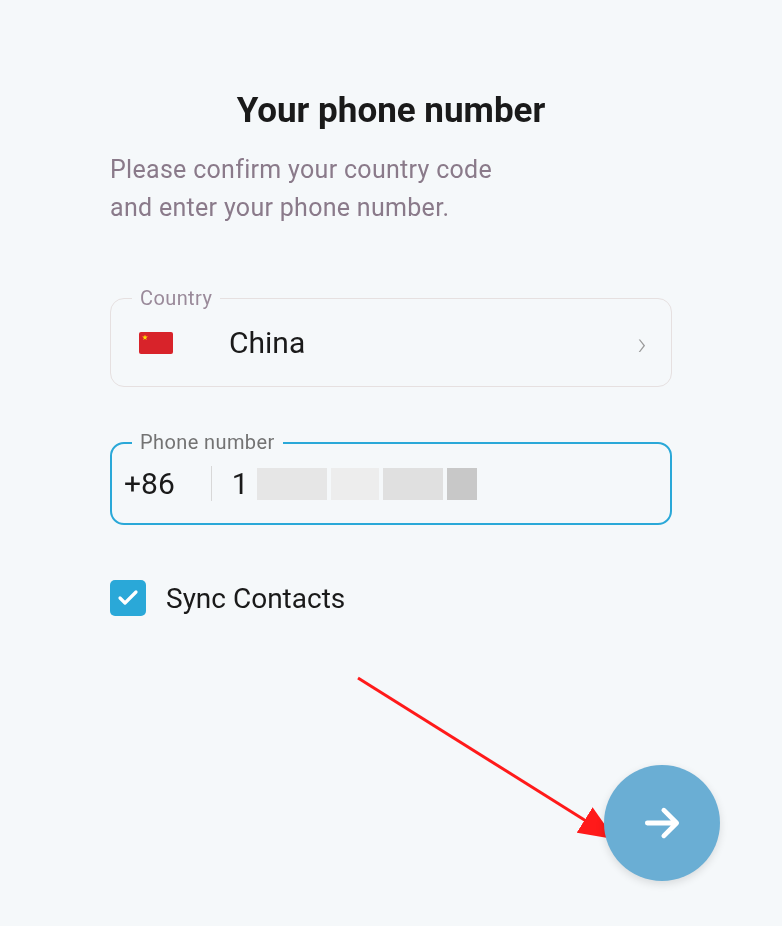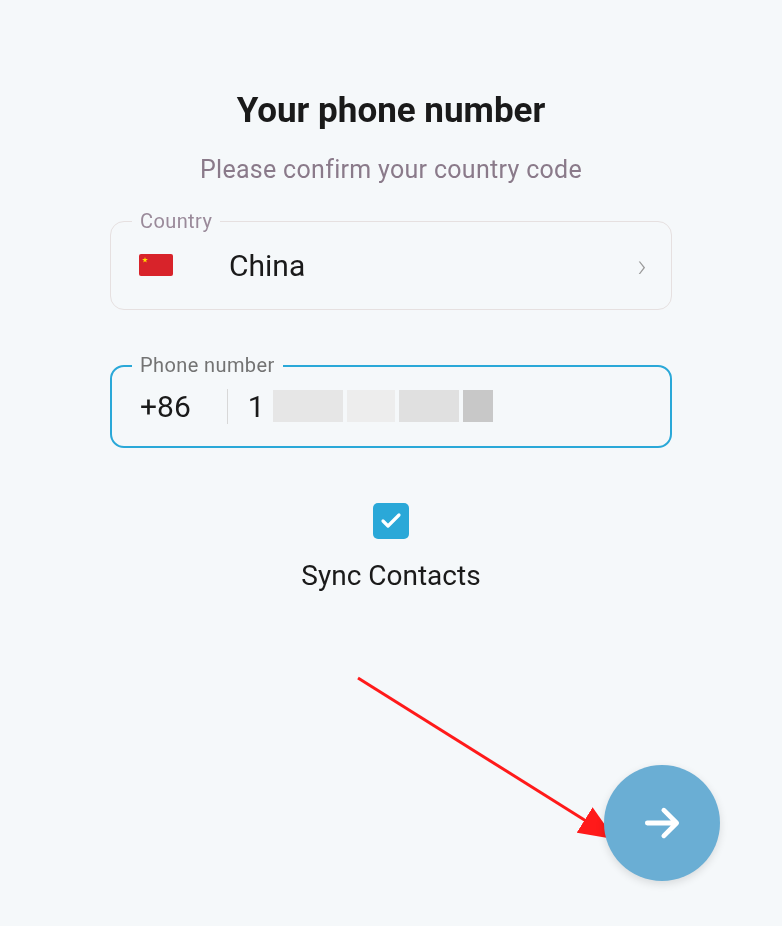--- a/index.html
+++ b/index.html
@@ -19,23 +19,23 @@
     .title {
       font-size: 35px;
       font-weight: 700;
       color: #1a1a1a;
       text-align: center;
       margin-bottom: 20px;
     }
     .subtitle {
       font-size: 25px;
       color: #8a7a8a;
-      text-align: center;
+      text-align: left;
       line-height: 1.5;
-      margin-bottom: 32px;
+      margin-bottom: 72px;
       letter-spacing: 0.3px;
     }
     .field-wrapper {
       position: relative;
       margin-bottom: 55px;
     }
     .field-label {
       position: absolute;
       top: -12px;
       left: 22px;
@@ -83,21 +83,21 @@
     }
     .chevron-right {
       font-size: 34px;
       color: #9a9a9a;
       font-weight: 200;
       line-height: 1;
     }
     .phone-box {
       border: 2.5px solid #2aa8d8;
       border-radius: 14px;
-      padding: 22px 24px 22px 28px;
+      padding: 22px 24px 22px 12px;
       display: flex;
       align-items: center;
       background: #f5f8fa;
     }
     .phone-code {
       font-size: 30px;
       color: #1a1a1a;
       padding-right: 36px;
       border-right: 1px solid #d8d8d8;
     }
@@ -117,21 +117,20 @@
       gap: 4px;
     }
     .redacted-block {
       height: 32px;
     }
     .sync-row {
       display: flex;
       align-items: center;
       gap: 20px;
       margin-top: 12px;
-      flex-direction: column;
     }
     .checkbox {
       width: 36px;
       height: 36px;
       background: #2aa8d8;
       border-radius: 5px;
       display: flex;
       align-items: center;
       justify-content: center;
       cursor: pointer;
@@ -168,20 +167,21 @@
       top: 670px;
       pointer-events: none;
     }
   </style>
 </head>
 <body>
 
 <h1 class="title">Your phone number</h1>
 <p class="subtitle">
   <span>Please confirm your country code</span><br>
+  <span>and enter your phone number.</span>
 </p>
 
 <div class="field-wrapper">
   <span class="field-label">Country</span>
   <div class="country-box">
     <span class="flag-icon"></span>
     <span class="country-name">China</span>
     <span class="chevron-right">›</span>
   </div>
 </div>

